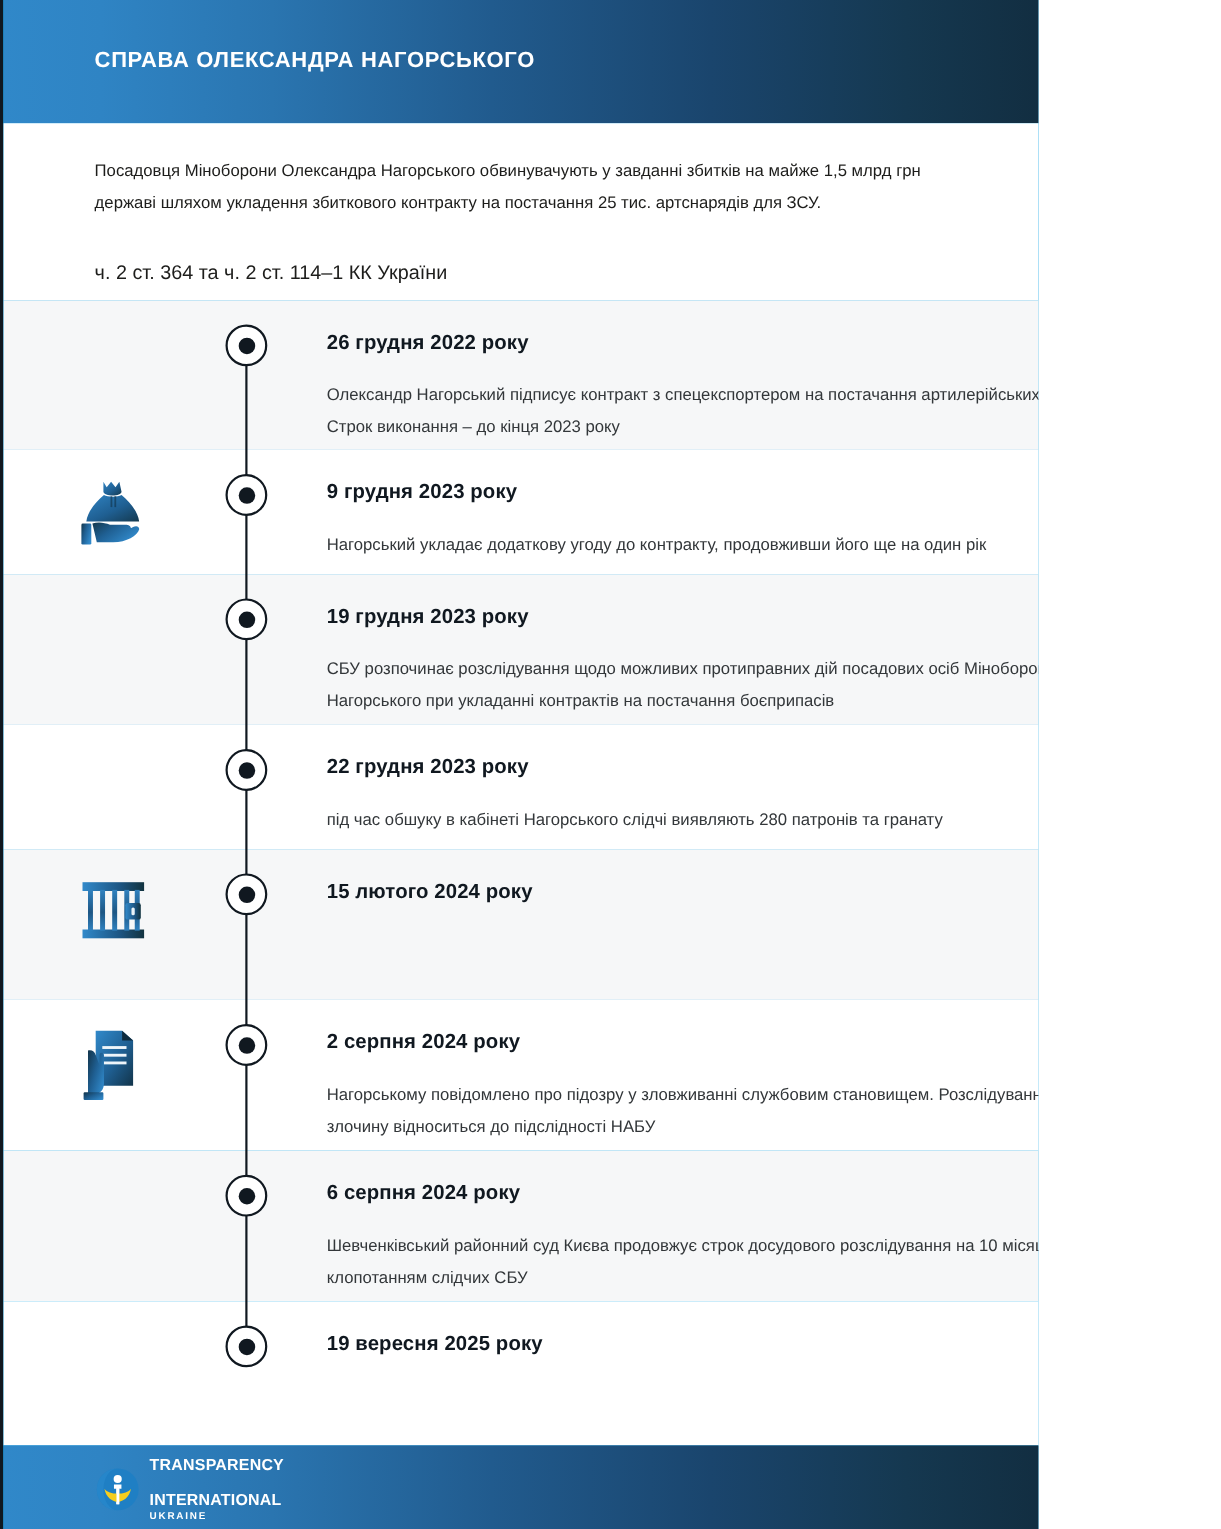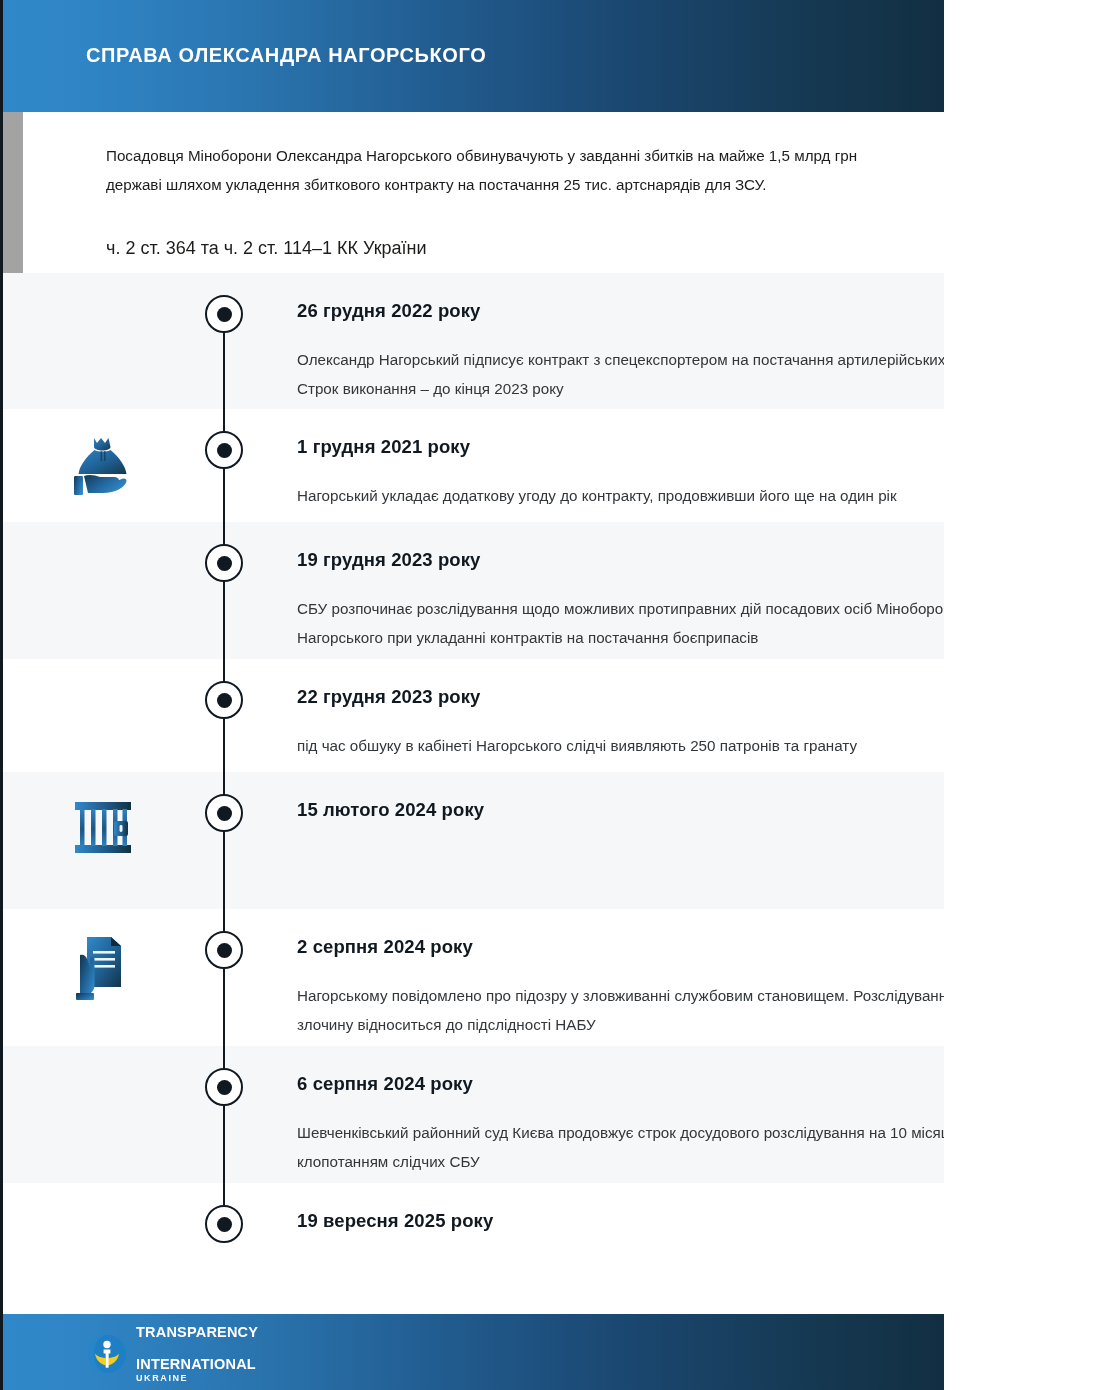--- a/index.html
+++ b/index.html
@@ -8,21 +8,21 @@
     width: 1110px;
     height: 1390px;
     background: #ffffff;
     font-family: "Liberation Sans", "DejaVu Sans", sans-serif;
   }
 
   .page {
     position: relative;
     width: 944px;
     height: 1390px;
-    background: #a3a3a3;
+    background: #0ea5e9;
     border-left: 3px solid #101820;
     overflow: hidden;
   }
 
   
   .header {
     position: relative;
     width: 1110px;
     height: 112px;
     background: linear-gradient(90deg,
@@ -40,21 +40,20 @@
     letter-spacing: 0.6px;
     white-space: nowrap;
   }
 
   
   .intro {
     position: relative;
     padding: 29px 80px 0 83px;
     background: #ffffff;
     height: 161px;
-    margin-left: 20px;
   }
   .intro-lead {
     font-size: 15.2px;
     line-height: 29px;
     color: #1d1d1b;
     max-width: 900px;
     font-weight: 400;
   }
   .intro-articles {
     margin-top: 37px;
@@ -233,21 +232,21 @@
 
           <rect x="2" y="43" width="9" height="19" rx="1.2" fill="url(#ghand)"></rect>
         </svg>
       </div>
       <div class="tl-marker-cell">
         <div class="marker">
           <div class="dot"></div>
         </div>
       </div>
       <div class="tl-text-cell">
-        <div class="tl-date">1 грудня 2021 року</div>
+        <div class="tl-date">9 грудня 2023 року</div>
         <div class="tl-desc wide">Нагорський укладає додаткову угоду до контракту, продовживши його ще на один рік</div>
       </div>
     </div>
 
     <div class="tl-row alt" style="height:137px;">
       <div class="tl-icon-cell"></div>
       <div class="tl-marker-cell">
         <div class="marker">
           <div class="dot"></div>
         </div>
@@ -260,21 +259,21 @@
 
     <div class="tl-row" style="height:113px;">
       <div class="tl-icon-cell"></div>
       <div class="tl-marker-cell">
         <div class="marker">
           <div class="dot"></div>
         </div>
       </div>
       <div class="tl-text-cell">
         <div class="tl-date">22 грудня 2023 року</div>
-        <div class="tl-desc wide">під час обшуку в кабінеті Нагорського слідчі виявляють 250 патронів та гранату</div>
+        <div class="tl-desc wide">під час обшуку в кабінеті Нагорського слідчі виявляють 280 патронів та гранату</div>
       </div>
     </div>
 
     <div class="tl-row alt" style="height:137px;">
       <div class="tl-icon-cell">
         <svg width="62" height="62" viewBox="0 0 62 62">
           <defs>
             <linearGradient id="grail" x1="0" y1="0" x2="1" y2="0">
               <stop offset="0%" stop-color="#3189ca"></stop>
               <stop offset="60%" stop-color="#1d5684"></stop>

